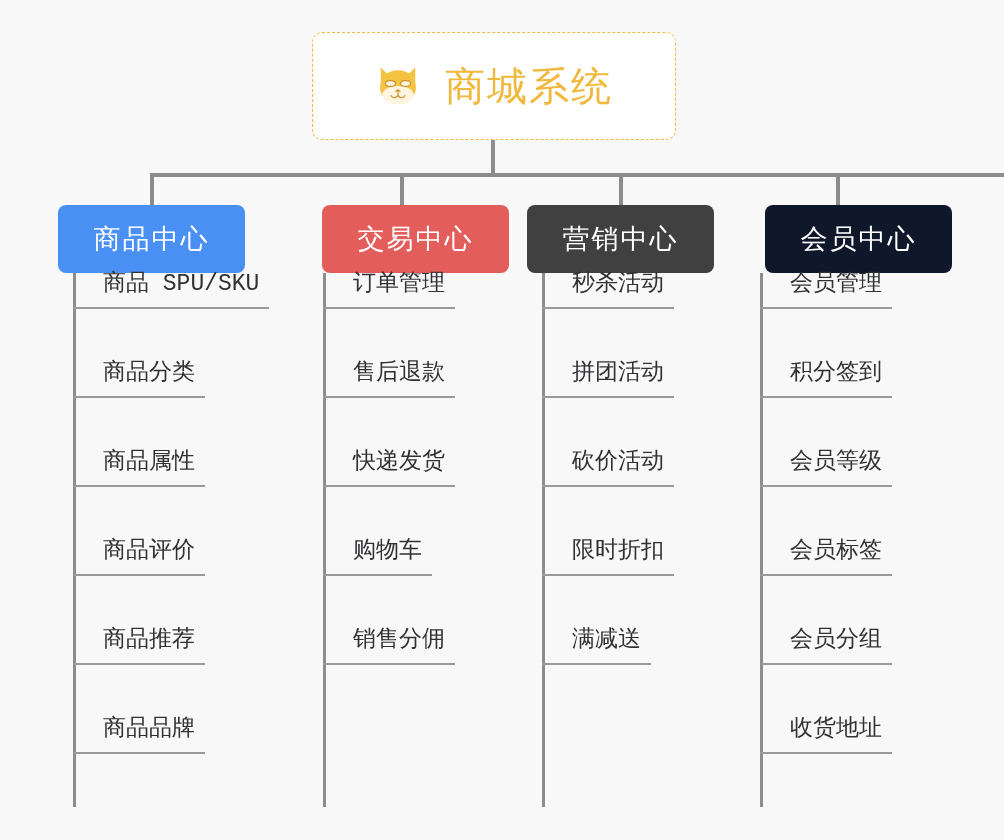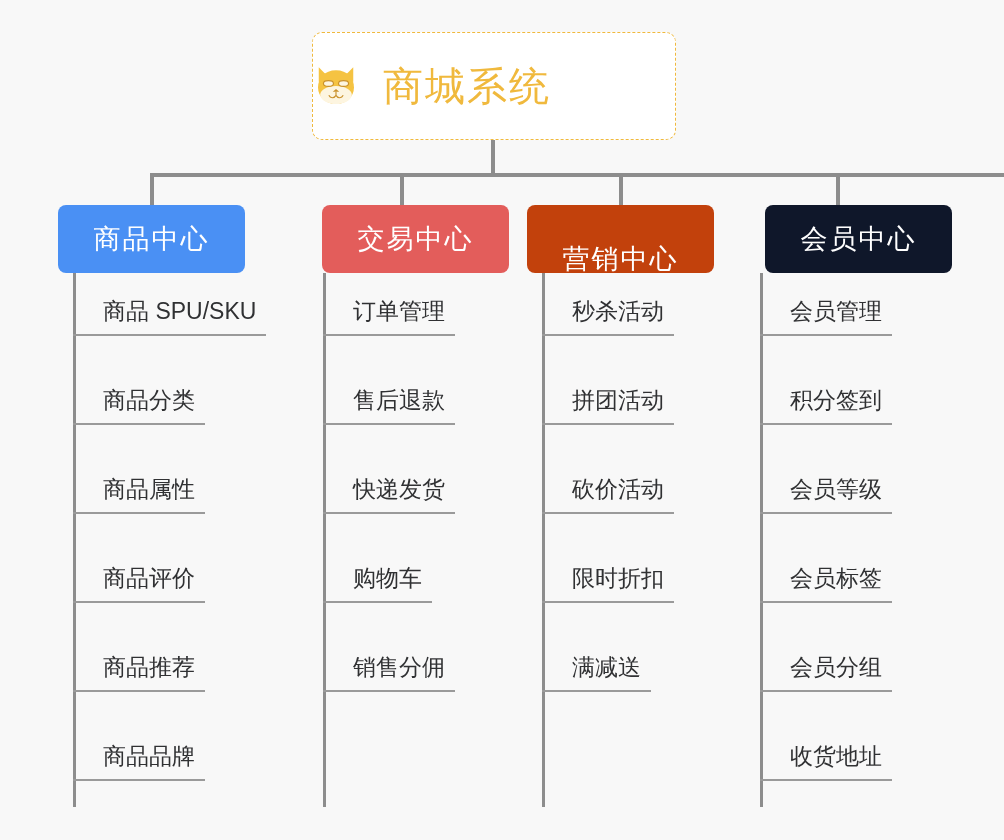--- a/index.html
+++ b/index.html
@@ -27,20 +27,21 @@
     left: 312px;
     top: 32px;
     width: 364px;
     height: 108px;
     background: #ffffff;
     border: 1px dashed #f0b93d;
     border-radius: 10px;
     box-sizing: border-box;
     display: flex;
     align-items: center;
+    justify-content: center;
     gap: 24px;
   }
   .root-icon {
     width: 46px;
     height: 46px;
     flex: 0 0 auto;
     display: block;
   }
   .root-title {
     font-size: 40px;
@@ -108,21 +109,22 @@
     position: absolute;
     left: 15px;
     top: 68px;
     width: 230px;
   }
   .leaf {
     position: relative;
     height: 89px;
     box-sizing: border-box;
     display: flex;
-    align-items: center;
+    align-items: flex-start;
+    font-family: Liberation Mono, monospace;
   }
   .leaf-label {
     display: inline-block;
     font-size: 23px;
     color: #303133;
     line-height: 1;
     padding: 0 10px 11px 30px;
     border-bottom: 2px solid #9a9a9a;
     white-space: nowrap;
   }
@@ -202,21 +204,21 @@
       <div class="leaf">
           <span class="leaf-label">购物车</span>
         </div>
       <div class="leaf">
           <span class="leaf-label">销售分佣</span>
         </div>
     </div>
   </div>
 
   <div class="branch" style="left:527px;">
-    <div class="branch-head" style="background:#c2410c;align-items:flex-end;">
+    <div class="branch-head" style="background:#404040;">
       <span class="branch-head-label">营销中心</span>
     </div>
     <div class="branch-spine" style="height:534px;"></div>
     <div class="leaf-list">
       <div class="leaf">
           <span class="leaf-label">秒杀活动</span>
         </div>
       <div class="leaf">
           <span class="leaf-label">拼团活动</span>
         </div>

